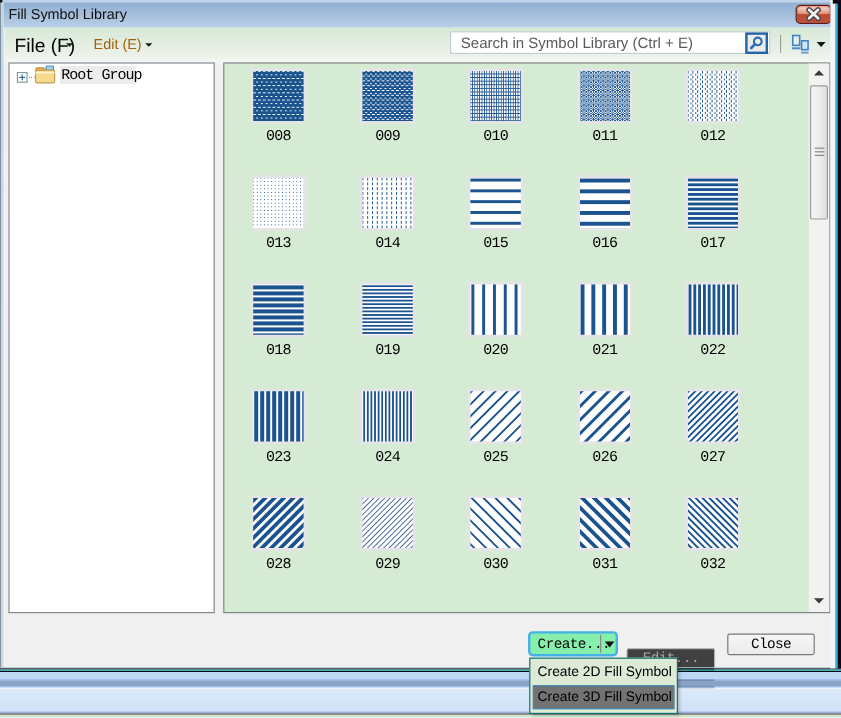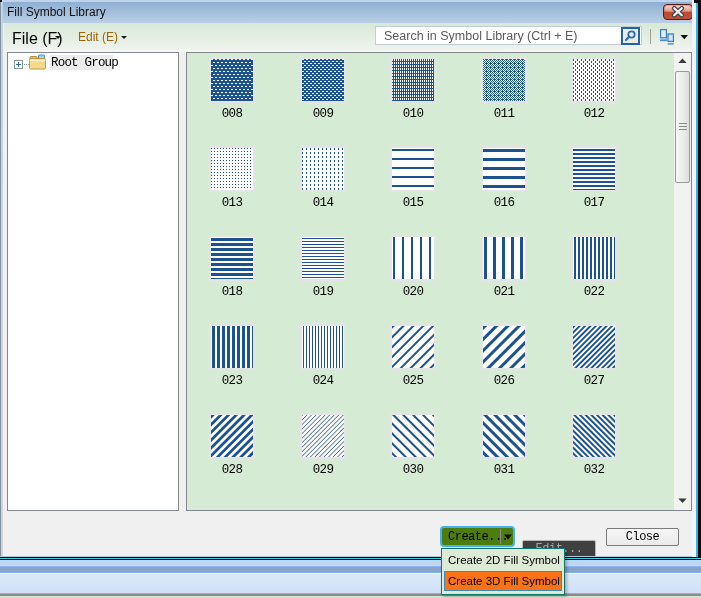--- a/index.html
+++ b/index.html
@@ -305,21 +305,21 @@
     <path d="M1.3 6 L5.5 1.5 L9.7 6 Z" fill="#3b3b3b"></path>
   </svg>
 <div class="abs" style="left:675px;top:71px;width:15px;height:112px;border:1px solid #9a9a9a;border-radius:2px;box-sizing:border-box;background:linear-gradient(90deg,#f6f6f6,#ececec 55%,#dddddd)"></div>
 <div class="abs" style="left:679px;top:123px;width:8px;height:1.3px;background:#8a8a8a"></div>
 <div class="abs" style="left:679px;top:126px;width:8px;height:1.3px;background:#8a8a8a"></div>
 <div class="abs" style="left:679px;top:129px;width:8px;height:1.3px;background:#8a8a8a"></div>
 <svg class="abs" style="left:677px;top:497px" width="11" height="8">
     <path d="M1.3 1.5 L9.7 1.5 L5.5 6 Z" fill="#3b3b3b"></path>
   </svg>
 
-<div class="abs" style="left:440px;top:526px;width:75px;height:21px;border:2px solid #45b1e8;border-radius:4px;box-sizing:border-box;background:#4d7c0f">
+<div class="abs" style="left:440px;top:526px;width:75px;height:21px;border:2px solid #45b1e8;border-radius:4px;box-sizing:border-box;background:#86efac">
  <div style="position:absolute;left:6px;top:1.5px;font-family:'Liberation Mono',monospace;font-size:12px;letter-spacing:-0.5px;color:#000;white-space:nowrap">Create...</div>
  <div style="position:absolute;left:58px;top:1px;width:1px;height:15px;background:#8a8a8a"></div>
  <svg style="position:absolute;left:61px;top:5px" width="10" height="8">
       <path d="M1 1.5 L9 1.5 L5 6.5 Z" fill="#111"></path>
     </svg>
 </div>
 <div class="abs" style="left:522px;top:540px;width:74px;height:35px;border:1px solid #b8b8b8;border-radius:2px;box-sizing:border-box;background:#404040">
  <div style="position:absolute;left:0;right:0;top:1px;text-align:center;font-family:'Liberation Mono',monospace;font-size:12px;letter-spacing:-0.5px;color:#a6a6a6">Edit...</div>
 </div>
 <div class="abs" style="left:606px;top:528px;width:73px;height:18px;border:1px solid #7a7a7a;border-radius:2px;box-sizing:border-box;background:linear-gradient(#f6f6f6,#ebebeb)">
@@ -341,15 +341,15 @@
 <div class="abs" style="left:0;top:595.6px;width:701px;height:2.4px;background:#cfe7cc"></div>
 
 <div class="abs" style="left:692px;top:0;width:4px;height:557px;background:#f2f5f8"></div>
 <div class="abs" style="left:696px;top:0;width:2px;height:557px;background:#35b2e4"></div>
 <div class="abs" style="left:698px;top:0;width:3px;height:557px;background:#0b0b0f"></div>
 <div class="abs" style="left:694px;top:0;width:7px;height:3px;background:#0b0b0f"></div>
 <div class="abs" style="left:0;top:0;width:2px;height:2px;background:#111"></div>
 
 <div class="abs" style="left:441px;top:548px;width:124px;height:47px;background:#dcead6;border:1px solid #0f766e;box-sizing:border-box;box-shadow:2px 2px 3px rgba(0,0,0,0.25)">
  <div style="position:absolute;left:6px;top:5px;font-size:11.5px;white-space:nowrap;color:#000">Create 2D Fill Symbol</div>
- <div style="position:absolute;left:2px;top:22px;width:118px;height:20px;background:#f97316;border:1px solid #4088b8;box-sizing:border-box">
+ <div style="position:absolute;left:2px;top:22px;width:118px;height:20px;background:#737373;border:1px solid #4088b8;box-sizing:border-box">
   <div style="position:absolute;left:3px;top:3px;font-size:11.5px;white-space:nowrap;color:#000">Create 3D Fill Symbol</div>
  </div>
 </div>
 </body></html>

